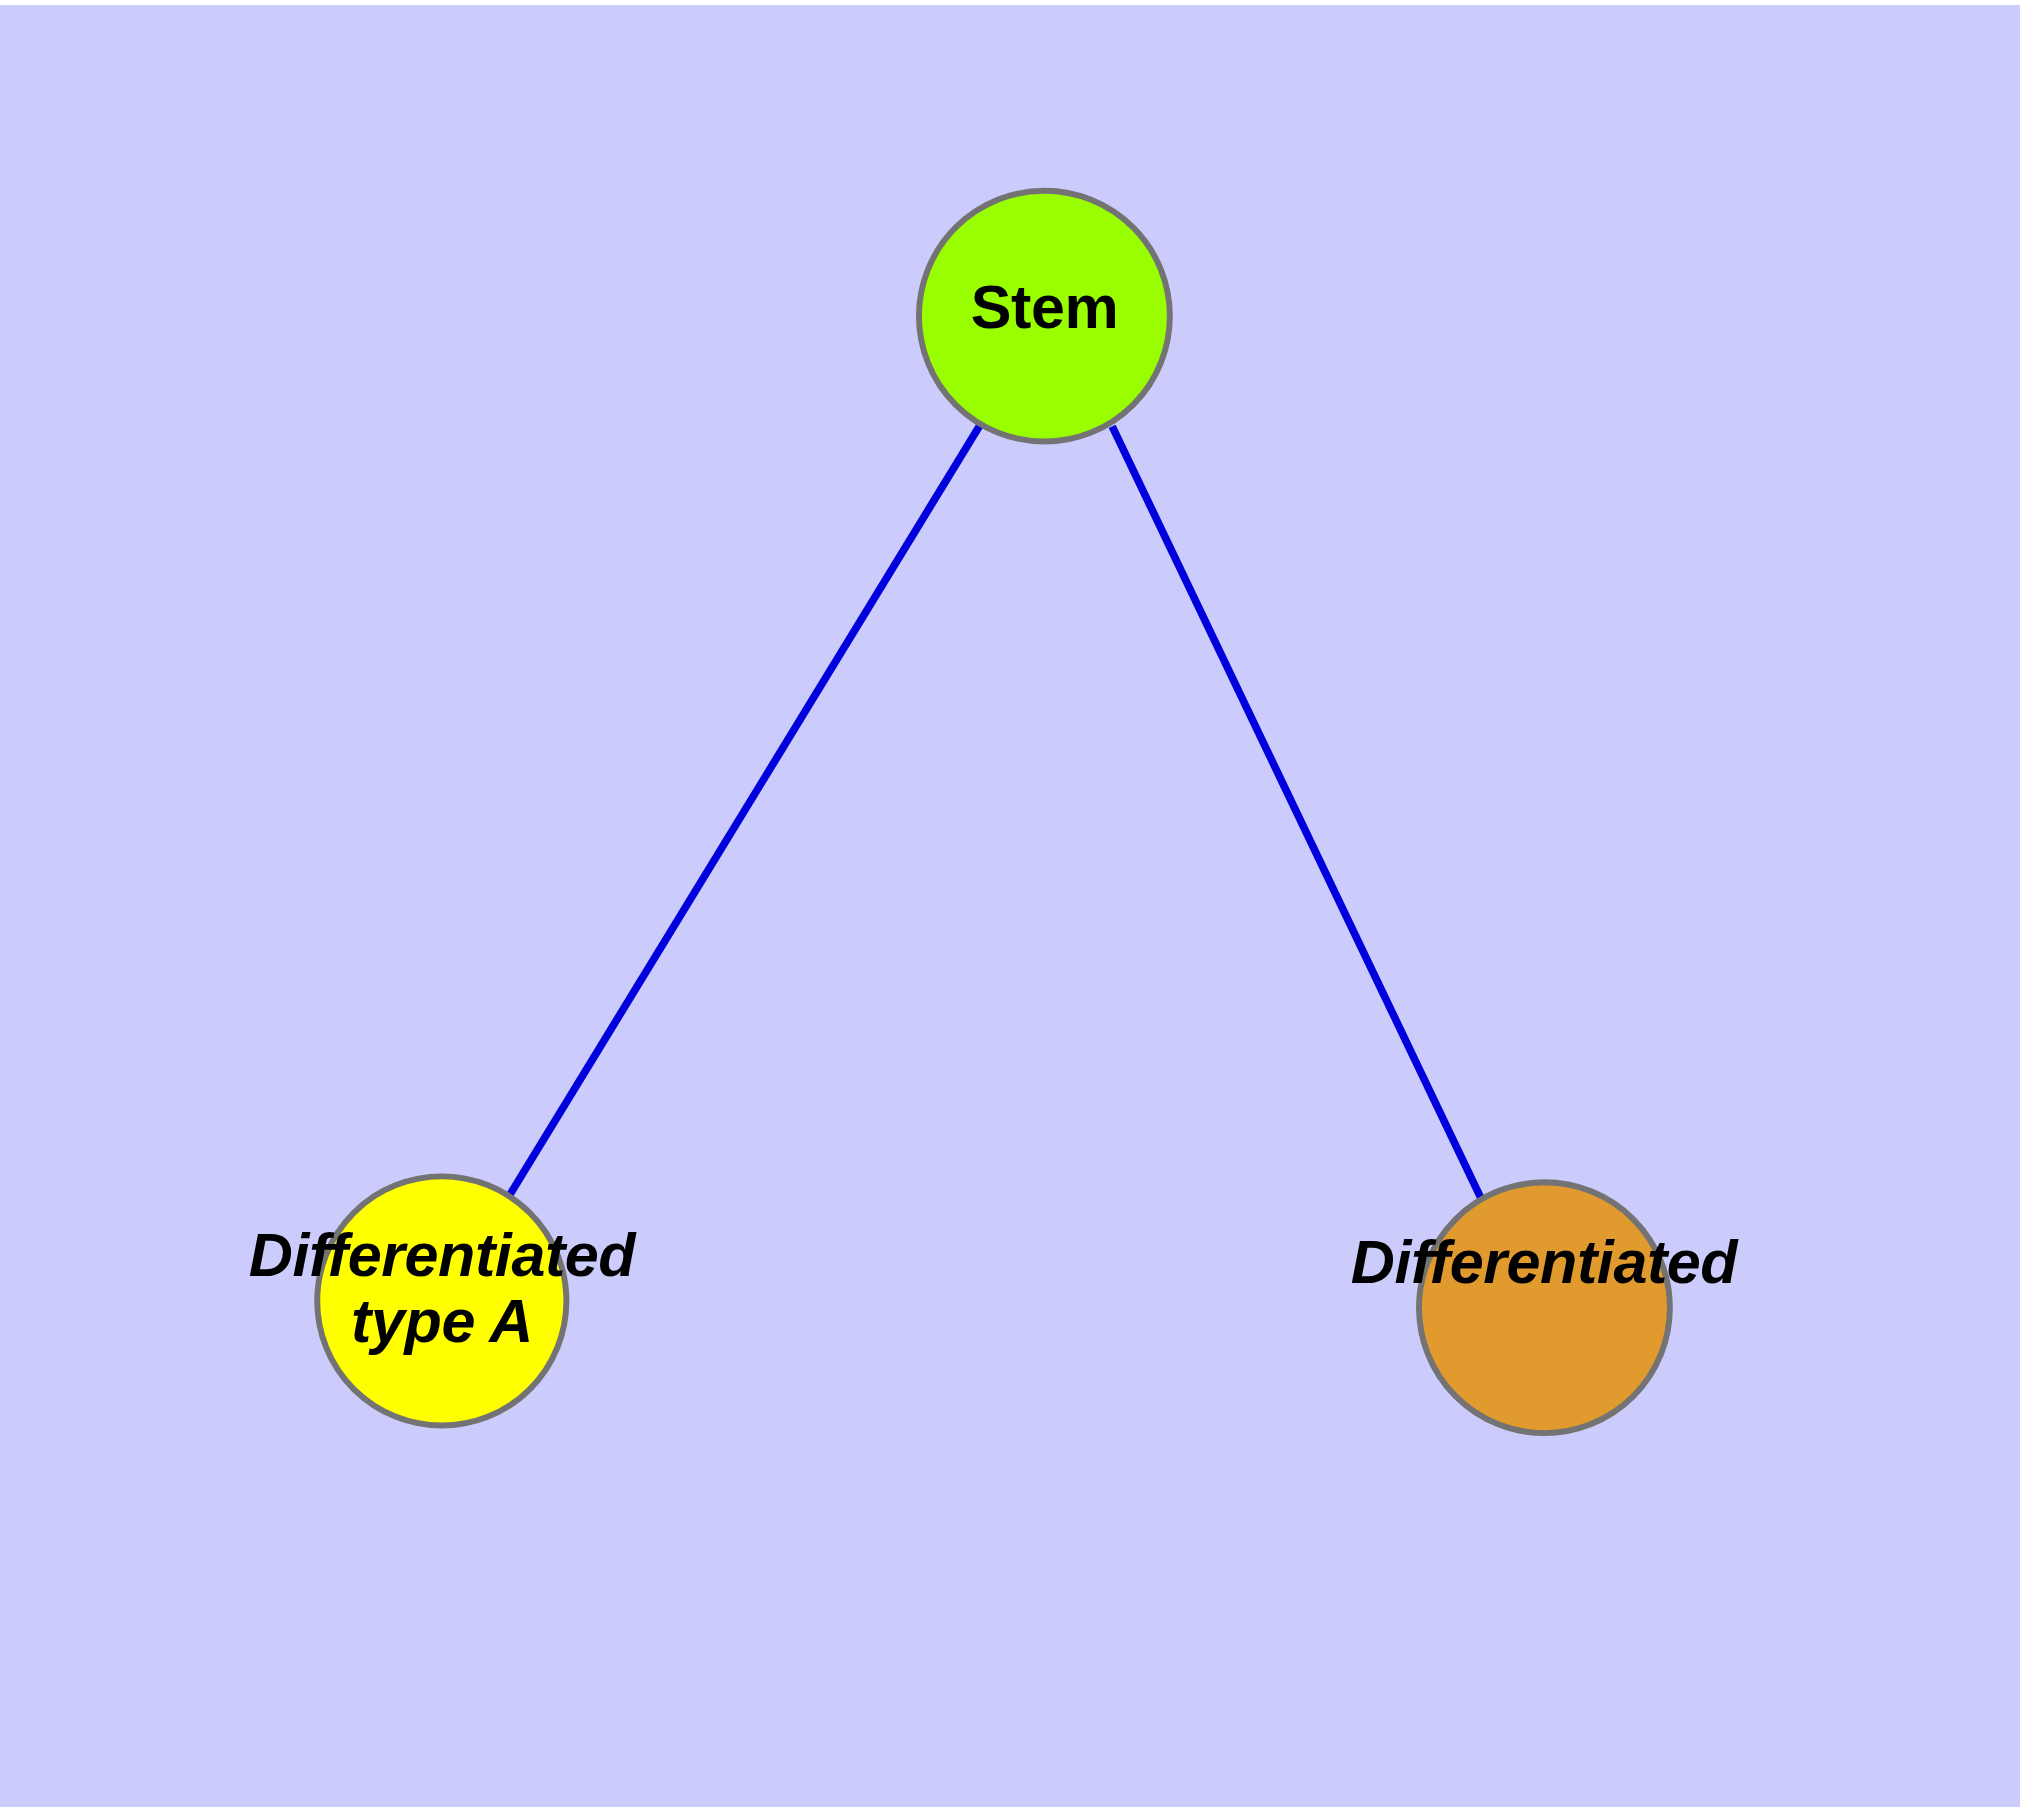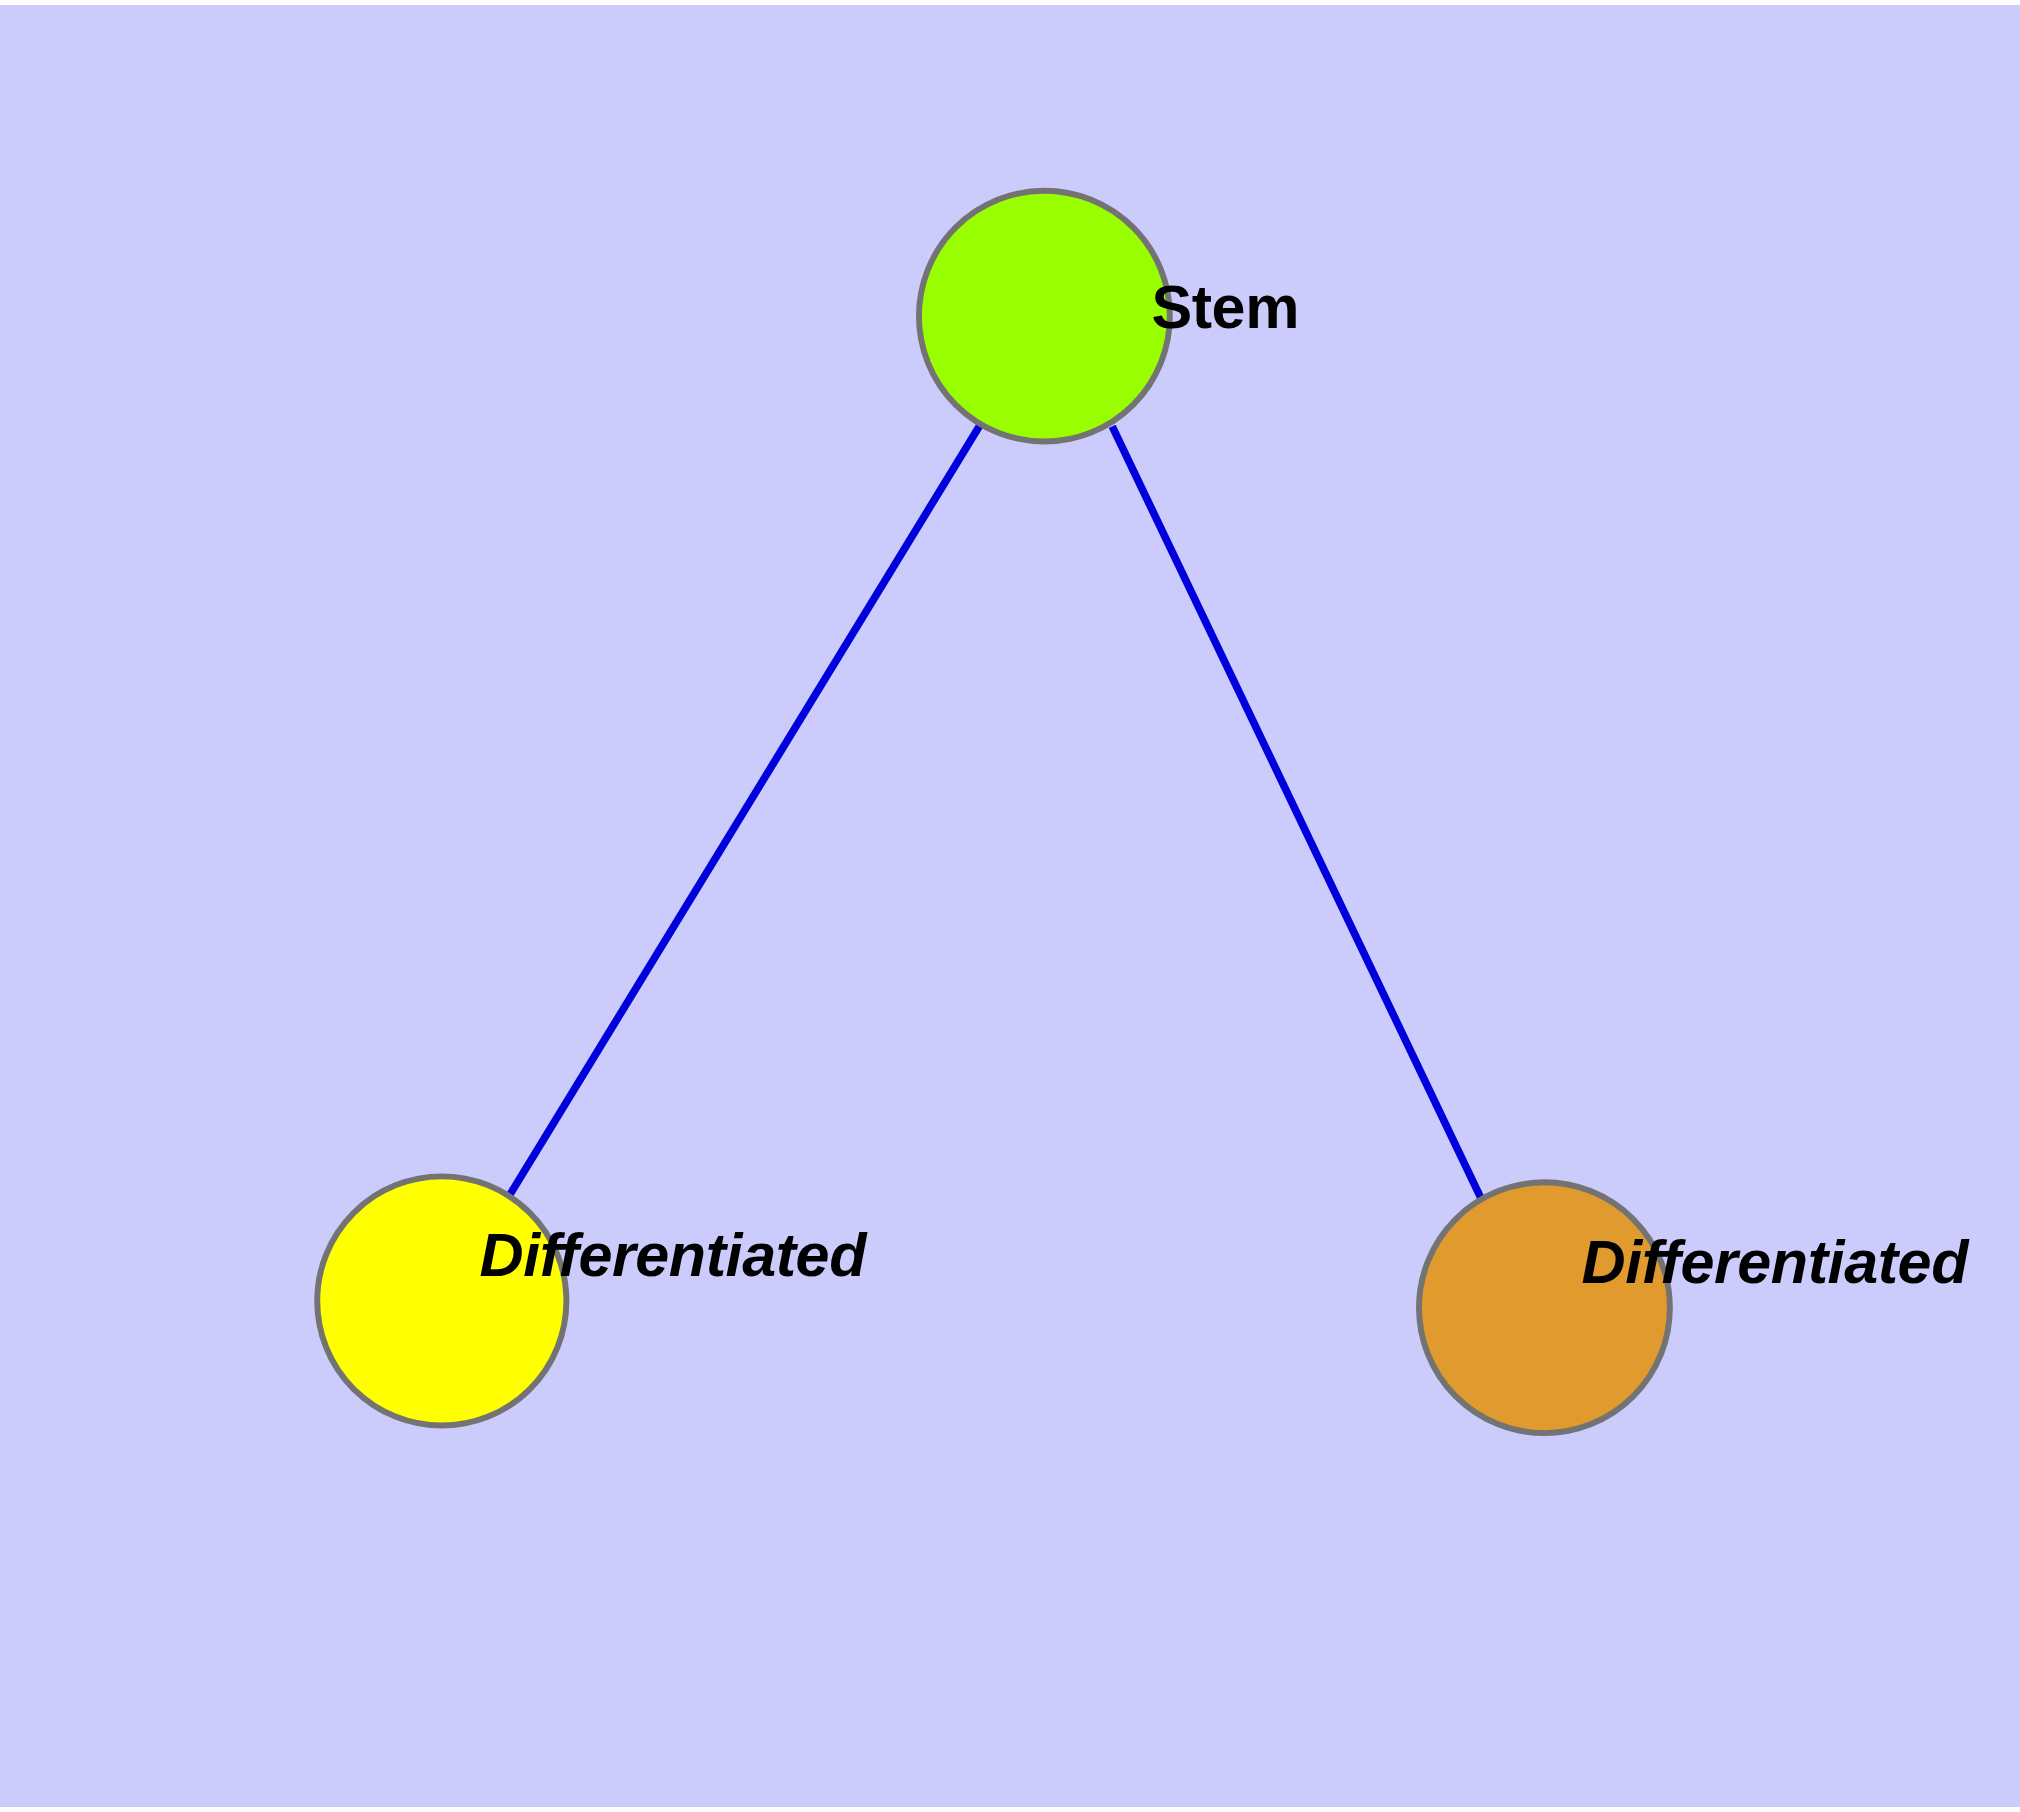--- a/index.html
+++ b/index.html
@@ -28,21 +28,21 @@
   }
   #graph-svg {
     position: absolute;
     left: 0;
     top: 0;
     width: 2021px;
     height: 1812px;
   }
   .node-label {
     position: absolute;
-    text-align: right;
+    text-align: center;
     font-weight: bold;
     color: #000000;
     white-space: nowrap;
     line-height: 1.08;
     letter-spacing: -0.4px;
     pointer-events: none;
   }
   .node-label.two-line {
     white-space: normal;
     font-style: italic;
@@ -67,19 +67,20 @@
       <circle cx="1822" cy="1543" r="148" fill="#e09a2e" stroke="#737373" stroke-width="7"></circle>
     </g>
   </svg>
 
   <div class="node-label" style="left: 790px; top: 275px; width: 509px; font-size: 61px;">
     <span>Stem</span>
   </div>
 
   <div class="node-label two-line" style="left: 18px; top: 1223px; width: 848px; font-size: 61px;">
     <div>Differentiated</div>
+    <div>type A</div>
   </div>
 
   <div class="node-label two-line" style="left: 1120px; top: 1230px; width: 848px; font-size: 61px;">
     <div>Differentiated</div>
   </div>
 </div>
 
 
 </body></html>

